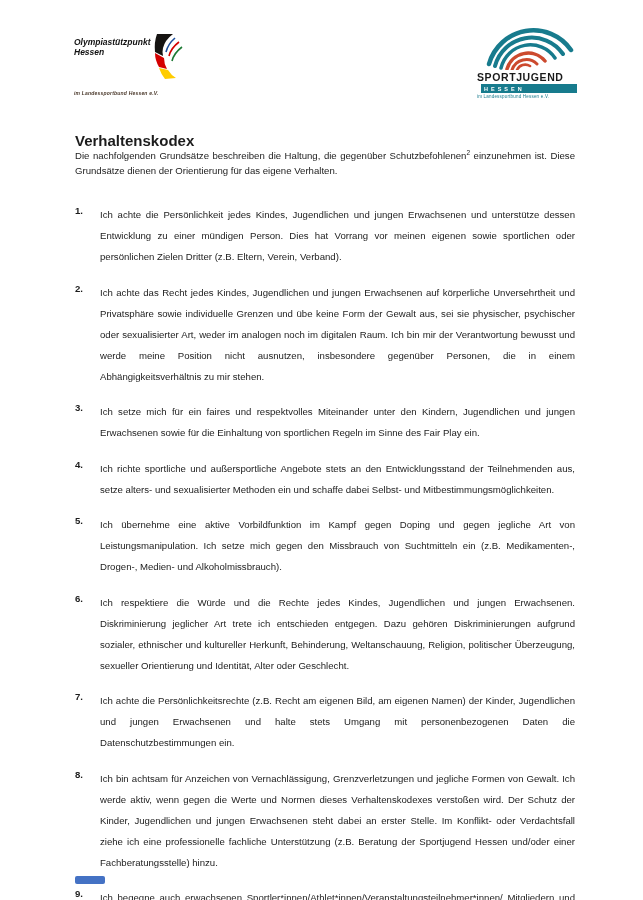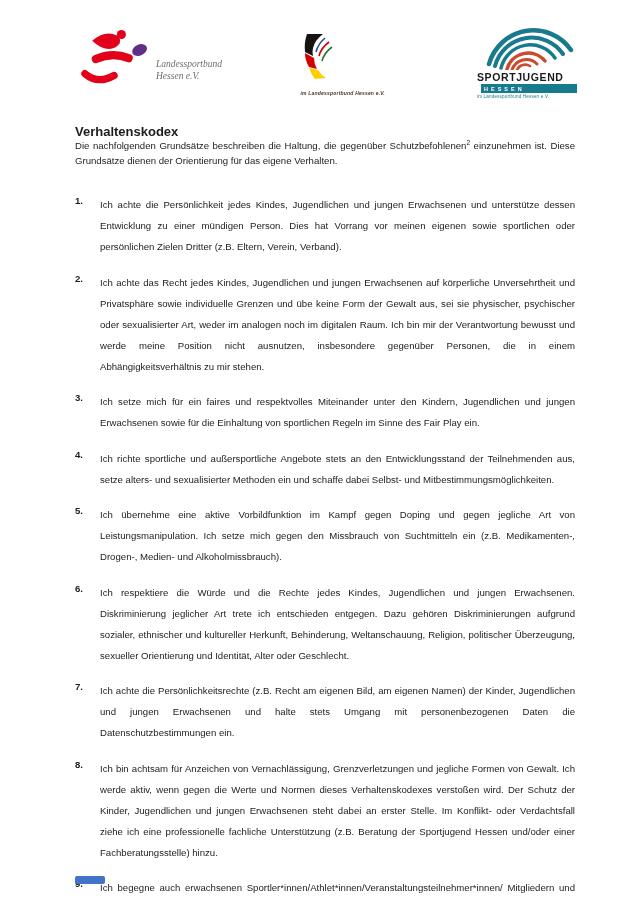--- a/index.html
+++ b/index.html
@@ -39,21 +39,21 @@
   .sj-arcs { width:96px; height:42px; display:block; margin:0 auto; }
   .sj-title { font-weight:bold; font-size:10.5px; letter-spacing:0.6px; color:#1a1a1a; margin-top:1px; }
   .sj-hessen {
     background:#177b8d; color:#fff; font-weight:bold; font-size:5.5px;
     letter-spacing:3px; padding:1.5px 0 1px; margin:1px 4px 0; text-indent:3px;
   }
   .sj-sub { font-size:4.5px; color:#177b8d; margin-top:1.5px; letter-spacing:0.2px; }
 
   
   .content { padding:0 68px 0 75px; }
-  .doc-title { font-size:13px; font-weight:bold; margin-top:24px; }
+  .doc-title { font-size:15px; font-weight:bold; margin-top:32px; }
   .para { font-size:9.6px; line-height:14.6px; text-align:justify; }
   .intro { margin-top:10px; }
   .sec-head { font-size:9.6px; font-weight:bold; margin-top:13px; }
   .promise { font-size:9.6px; font-weight:bold; margin-top:19px; }
   sup { font-size:6.5px; line-height:0; }
 
   .list { margin-top:26px; }
   .item { display:flex; margin-bottom:14.5px; }
   .item .num { width:25px; flex:none; font-size:9.6px; line-height:14.6px; font-weight:bold; }
   .item .txt { flex:1; font-size:9.6px; line-height:21px; text-align:justify; }
@@ -63,36 +63,27 @@
     border-radius:2px;
   }
 </style>
 </head>
 <body>
 
 <div class="page">
 
   <div class="header">
 
-    <div class="logo-lsb">
-      <svg class="lsb-mark" viewBox="0 0 90 70">
-        <path d="M20 14 Q34 2 47 8 Q52 11 50 17 Q44 25 33 22 Q26 20 20 14 Z" fill="#e2001a"></path>
-        <circle cx="52" cy="7" r="5" fill="#e2001a"></circle>
-        <path d="M24 34 Q42 26 60 33" stroke="#e2001a" stroke-width="9" fill="none" stroke-linecap="round"></path>
-        <path d="M12 50 Q26 62 44 52" stroke="#e2001a" stroke-width="8" fill="none" stroke-linecap="round"></path>
-        <ellipse cx="72" cy="24" rx="8.5" ry="6" fill="#5f2f87" transform="rotate(-24 72 24)"></ellipse>
-      </svg>
-      <div class="lsb-text">
-        <div>Landessportbund</div>
-        <div>Hessen e.V.</div>
-      </div>
-    </div>
 
     <div class="logo-osp">
       <div class="osp-row">
+        <div class="osp-title">
+          <div>Olympiastützpunkt</div>
+          <div>Hessen</div>
+        </div>
         <svg class="osp-flag" viewBox="0 0 30 46">
           <path d="M4 0 L20 0 Q12 6 10 14 Q9 18 10 22 L2 18 Q1 8 4 0 Z" fill="#161412"></path>
           <path d="M22 4 Q15 10 13 18" stroke="#1d4f9c" stroke-width="1.6" fill="none"></path>
           <path d="M26 8 Q18 14 16 22" stroke="#d40000" stroke-width="1.6" fill="none"></path>
           <path d="M29 13 Q21 19 19 27" stroke="#1d7a34" stroke-width="1.6" fill="none"></path>
           <path d="M2 19 L11 24 Q11 30 14 35 L6 33 Q2 26 2 19 Z" fill="#d40000"></path>
           <path d="M6 34 L15 36 Q18 41 23 44 L12 45 Q8 40 6 34 Z" fill="#ffcc00"></path>
         </svg>
       </div>
       <div class="osp-sub">im Landessportbund Hessen e.V.</div>

